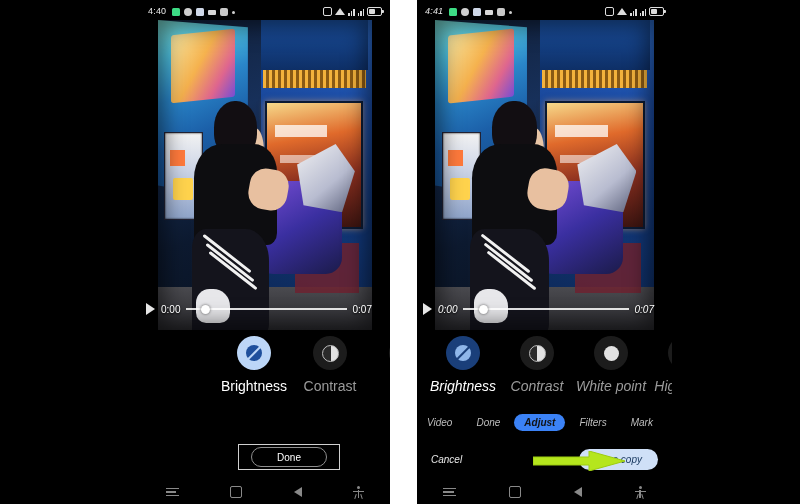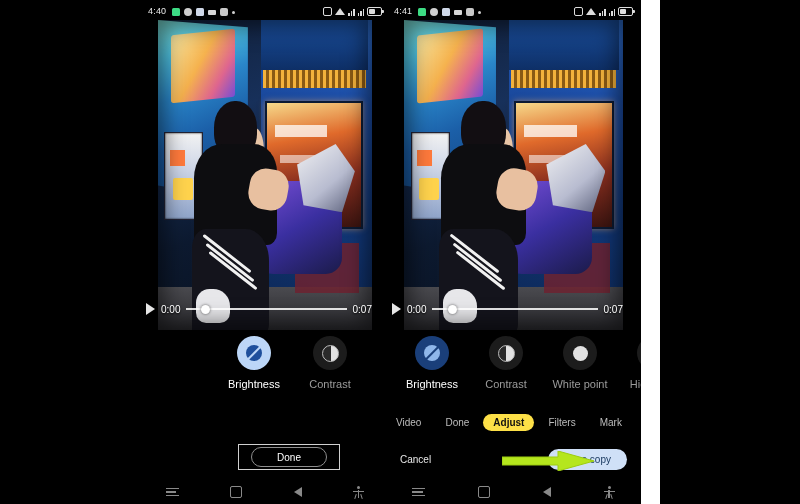--- a/index.html
+++ b/index.html
@@ -2,21 +2,21 @@
 <html><head>
 <meta charset="utf-8">
 <style>
   html,body{margin:0;padding:0;background:#ffffff;}
   body{width:800px;height:504px;overflow:hidden;font-family:"Liberation Sans",sans-serif;}
   .stage{position:relative;width:800px;height:504px;background:#ffffff;}
 
   
   .phone{position:absolute;top:0;height:504px;background:#000;overflow:hidden;}
   #phone-left{left:140px;width:250px;}
-  #phone-right{left:386px;width:255px;}
+  #phone-right{left:417px;width:255px;font-style:italic;}
   .sidefill{position:absolute;top:0;height:504px;background:#000;}
   #fill-l{left:0;width:140px;}
   #fill-r{left:660px;width:140px;}
   .gap{position:absolute;top:0;left:390px;width:15px;height:504px;background:#fff;}
 
   
   .statusbar{position:absolute;top:0;left:0;right:0;height:20px;display:flex;align-items:flex-end;
              padding:16px 8px;box-sizing:border-box;color:#e9e9e9;font-size:9px;}
   .sb-time{margin-right:6px;letter-spacing:.2px;}
   .sb-icons{display:flex;align-items:center;gap:4px;flex:1;}
@@ -100,21 +100,21 @@
 
   
   .chips{position:absolute;left:0;right:0;display:flex;align-items:flex-start;}
   #phone-left .chips{top:336px;padding-left:86px;gap:20px;}
   #phone-right .chips{top:336px;padding-left:18px;gap:18px;}
   .chip{display:flex;flex-direction:column;align-items:center;width:56px;flex:none;}
   .chip .knob{width:34px;height:34px;border-radius:50%;background:#1c1c1c;display:flex;
       align-items:center;justify-content:center;}
   .chip.sel .knob{background:#bcd6f7;}
   #phone-right .chip.sel .knob{background:#1a3f7a;}
-  .chip .lbl{margin-top:8px;font-size:11px;color:#9b9b9b;white-space:nowrap;text-align:center;}
+  .chip .lbl{margin-top:8px;font-size:14px;color:#9b9b9b;white-space:nowrap;text-align:center;}
   .chip.sel .lbl{color:#ffffff;}
   .gl-bright{width:16px;height:16px;border-radius:50%;background:#1e4f9c;position:relative;}
   #phone-left .gl-bright{background:#1e4f9c;}
   #phone-right .gl-bright{background:#8fb7ea;}
   .gl-bright:after{content:"";position:absolute;left:50%;top:-2px;width:1.6px;height:20px;
       background:#bcd6f7;transform:translateX(-50%) rotate(45deg);}
   #phone-right .gl-bright:after{background:#1a3f7a;}
   .gl-half{width:15px;height:15px;border-radius:50%;background:#d9d9d9;
       background:linear-gradient(90deg,#2a2a2a 0 50%,#e2e2e2 50% 100%);border:1px solid #bdbdbd;}
   .gl-full{width:15px;height:15px;border-radius:50%;background:#e2e2e2;}
@@ -129,21 +129,21 @@
   .ticks i.mid{height:14px;background:#ffffff;width:2px;}
   #done-wrap{position:absolute;left:74px;top:444px;width:102px;height:26px;border:1px solid #d0d0d0;
       box-sizing:border-box;display:flex;align-items:center;justify-content:center;margin-left:24px;}
   #done-btn{width:74px;height:18px;border:1px solid #8e8e8e;border-radius:10px;color:#fff;
       font-size:10px;display:flex;align-items:center;justify-content:center;background:#000;}
 
   
   #tabs{position:absolute;left:0;right:0;top:410px;height:24px;display:flex;align-items:center;
       gap:4px;padding-left:-4px;font-size:10px;color:#bdbdbd;}
   .tab{flex:none;padding:3px 10px;border-radius:11px;white-space:nowrap;}
-  .tab.active{background:#fde047;color:#111;font-weight:bold;}
+  .tab.active{background:#3b82f6;color:#111;font-weight:bold;}
   #actions{position:absolute;left:0;right:0;top:446px;height:26px;display:flex;align-items:center;
       justify-content:space-between;padding:0 14px;box-sizing:border-box;}
   #cancel-btn{color:#e8e8e8;font-size:10px;}
   #save-btn{background:#cfe0f7;color:#17375e;font-size:10px;border-radius:13px;padding:5px 16px;}
   #green-arrow{position:absolute;left:116px;top:451px;width:92px;height:20px;}
 
   
   .navbar{position:absolute;left:0;right:0;bottom:0;height:24px;display:flex;align-items:center;
       justify-content:space-around;background:#000;}
   .nav-ico{opacity:.62;}

